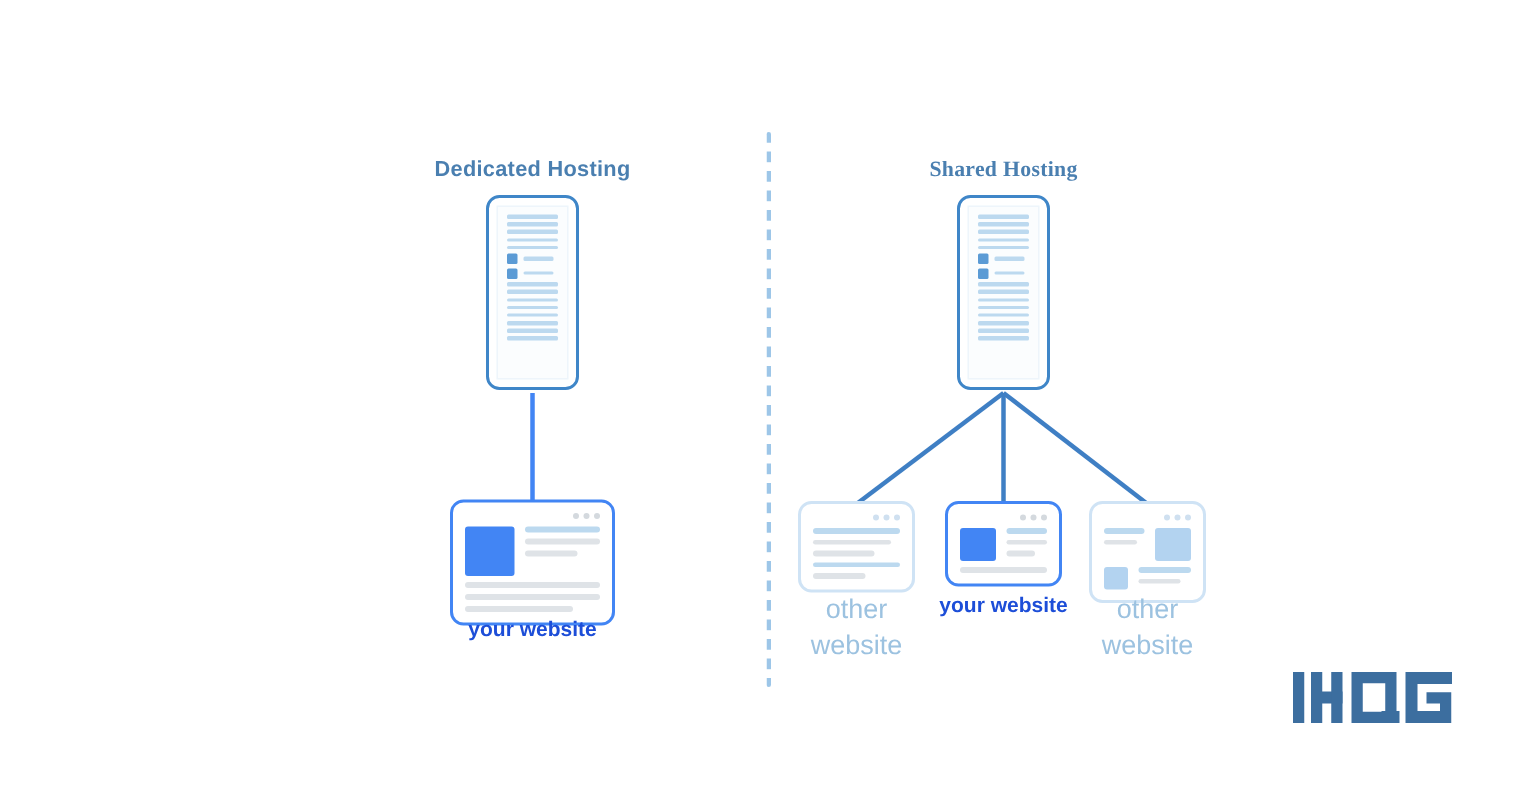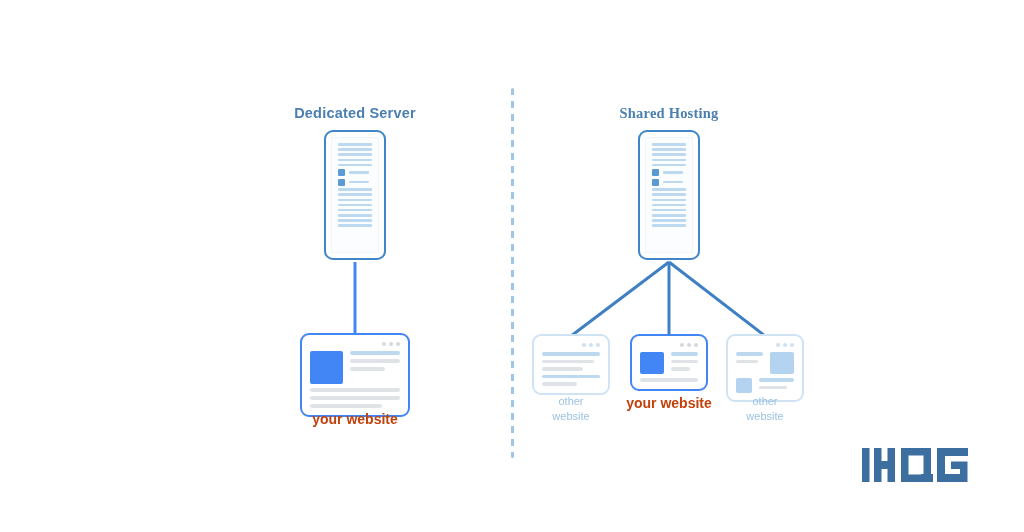--- a/index.html
+++ b/index.html
@@ -163,24 +163,24 @@
   .caption {
     position: absolute;
     transform: translateX(-50%);
     text-align: center;
     white-space: nowrap;
     line-height: 1.35;
   }
   .caption.strong {
     font-size: 14px;
     font-weight: bold;
-    color: #c2410c;
+    color: #1d4ed8;
   }
   .caption.soft {
-    font-size: 11px;
+    font-size: 18px;
     font-weight: normal;
     color: #9cc2e0;
   }
   .caption.cap-dedicated { left: 355px; top: 410px; }
   .caption.cap-center    { left: 669px; top: 394px; }
   .caption.cap-left      { left: 571px; top: 394px; }
   .caption.cap-right     { left: 765px; top: 394px; }
 
   
   .logo {
@@ -190,21 +190,21 @@
     color: #3c6e9f;
   }
 </style>
 </head>
 <body>
 
 <div class="canvas">
 
   <div class="divider"></div>
 
-  <div class="heading dedicated">Dedicated Server</div>
+  <div class="heading dedicated">Dedicated Hosting</div>
 
   <div class="heading shared">Shared Hosting</div>
 
   <svg class="connectors" width="1024" height="532">
 
     <line x1="355" y1="262" x2="355" y2="334" stroke="#4285f4" stroke-width="3"></line>
 
     <line x1="669" y1="262" x2="571" y2="336" stroke="#3f7fc4" stroke-width="3"></line>
     <line x1="669" y1="262" x2="669" y2="336" stroke="#3f7fc4" stroke-width="3"></line>
     <line x1="669" y1="262" x2="765" y2="336" stroke="#3f7fc4" stroke-width="3"></line>

